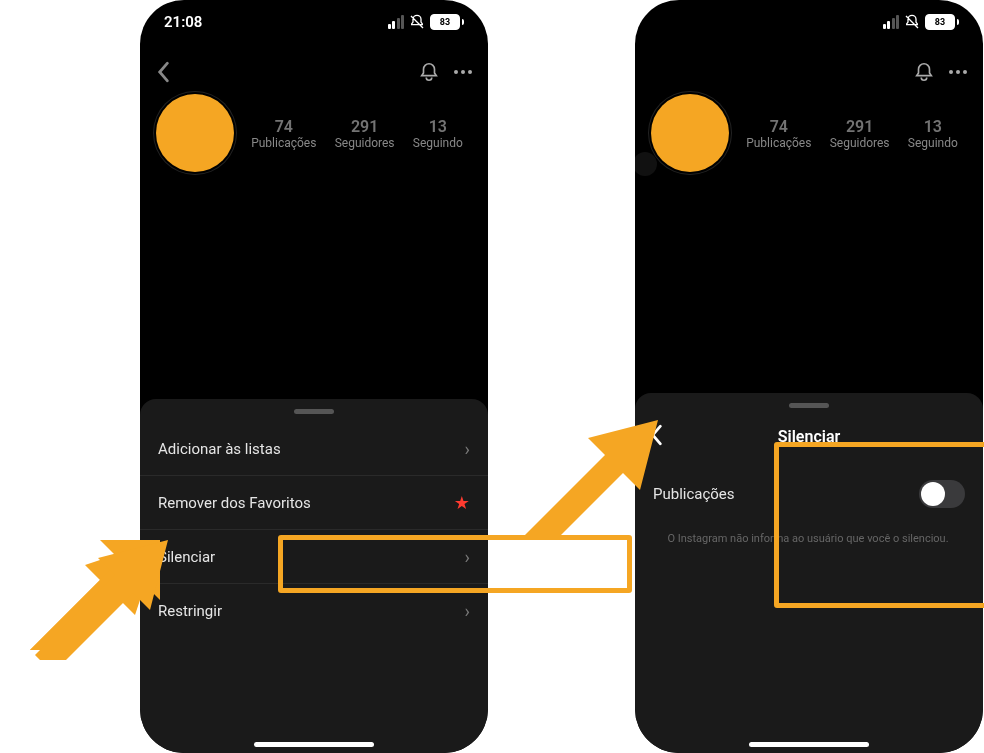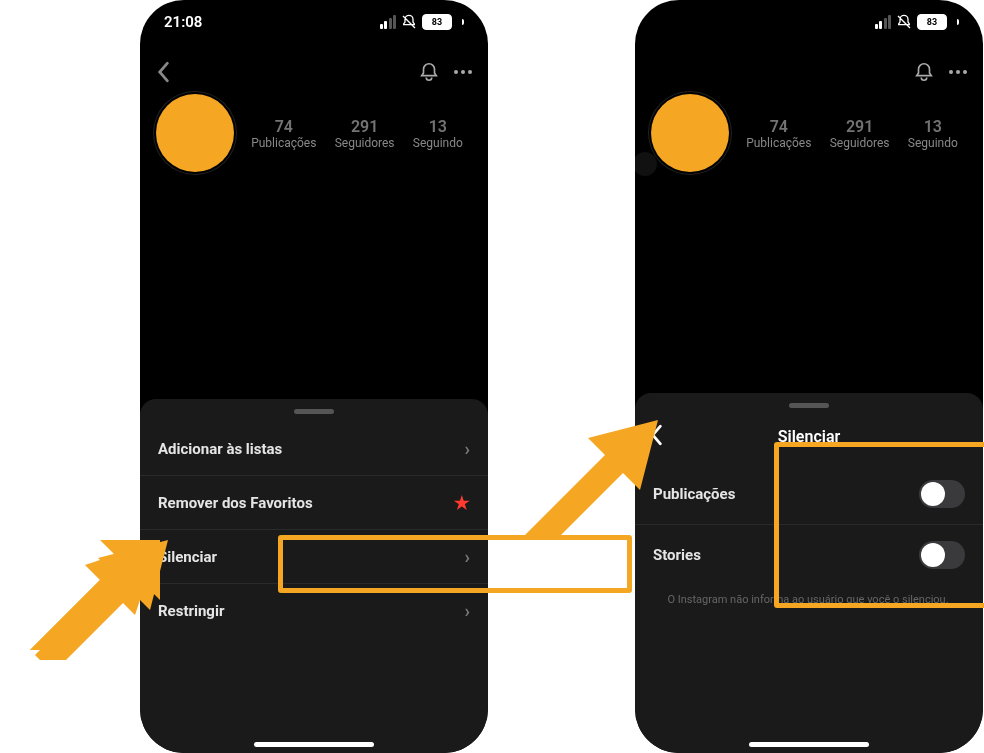--- a/index.html
+++ b/index.html
@@ -59,21 +59,21 @@
     border-radius: 1px;
   }
   .signal .b1 { height: 5px; }
   .signal .b2 { height: 8px; }
   .signal .b3 { height: 11px; background:#555; }
   .signal .b4 { height: 14px; background:#555; }
   .bell-mute {
     width: 16px; height: 16px;
   }
   .battery-box {
-    display:flex; align-items:center; gap:10px;
+    display:flex; align-items:center; gap:2px;
   }
   .battery {
     width: 28px; height: 14px;
     border: 1.5px solid #fff;
     border-radius: 4px;
     position: relative;
     display:flex; align-items:center; justify-content:center;
     font-size: 9px;
     font-weight: 700;
     color:#000;
@@ -177,21 +177,20 @@
     margin-top: 8px;
   }
   .menu-item {
     display:flex;
     align-items:center;
     justify-content: space-between;
     padding: 16px 18px;
     color:#e5e5e5;
     font-size:15px;
     border-bottom: 0.5px solid #2a2a2a;
-    font-weight: bold;
   }
   .menu-item:last-child { border-bottom:none; }
   .chev {
     color:#777;
     font-size:18px;
   }
   .star {
     color:#ff3b30;
     font-size:18px;
   }
@@ -393,26 +392,20 @@
           </svg>
         <span>Silenciar</span>
       </div>
       <div class="menu-list">
         <div class="menu-item">
           <span>Publicações</span>
           <div class="toggle">
               <div class="knob"></div>
             </div>
         </div>
-        <div class="menu-item">
-          <span>Stories</span>
-          <div class="toggle">
-              <div class="knob"></div>
-            </div>
-        </div>
       </div>
       <div class="footnote">O Instagram não informa ao usuário que você o silenciou.</div>
     </div>
 
     <div class="home-indicator"></div>
   </div>
 
   <div class="hl-box left"></div>
   <div class="hl-box right"></div>
 

